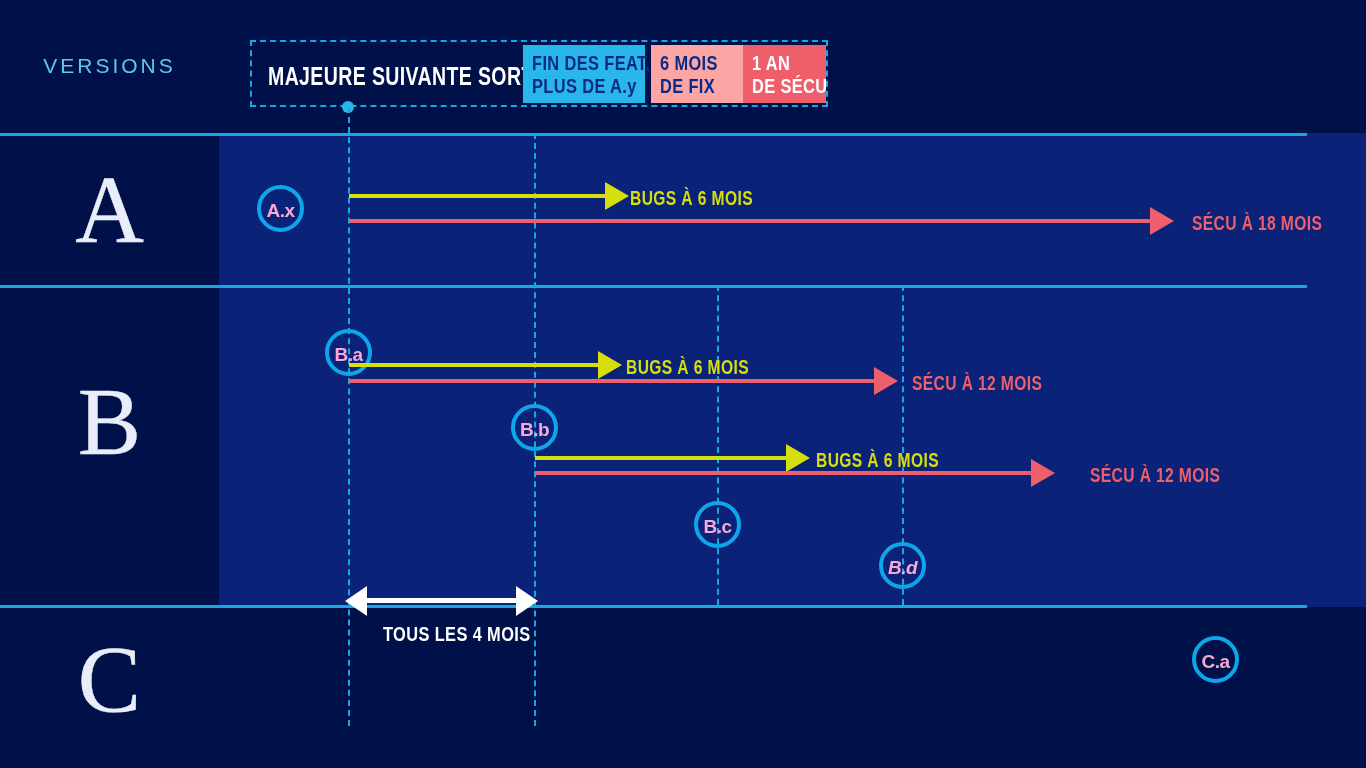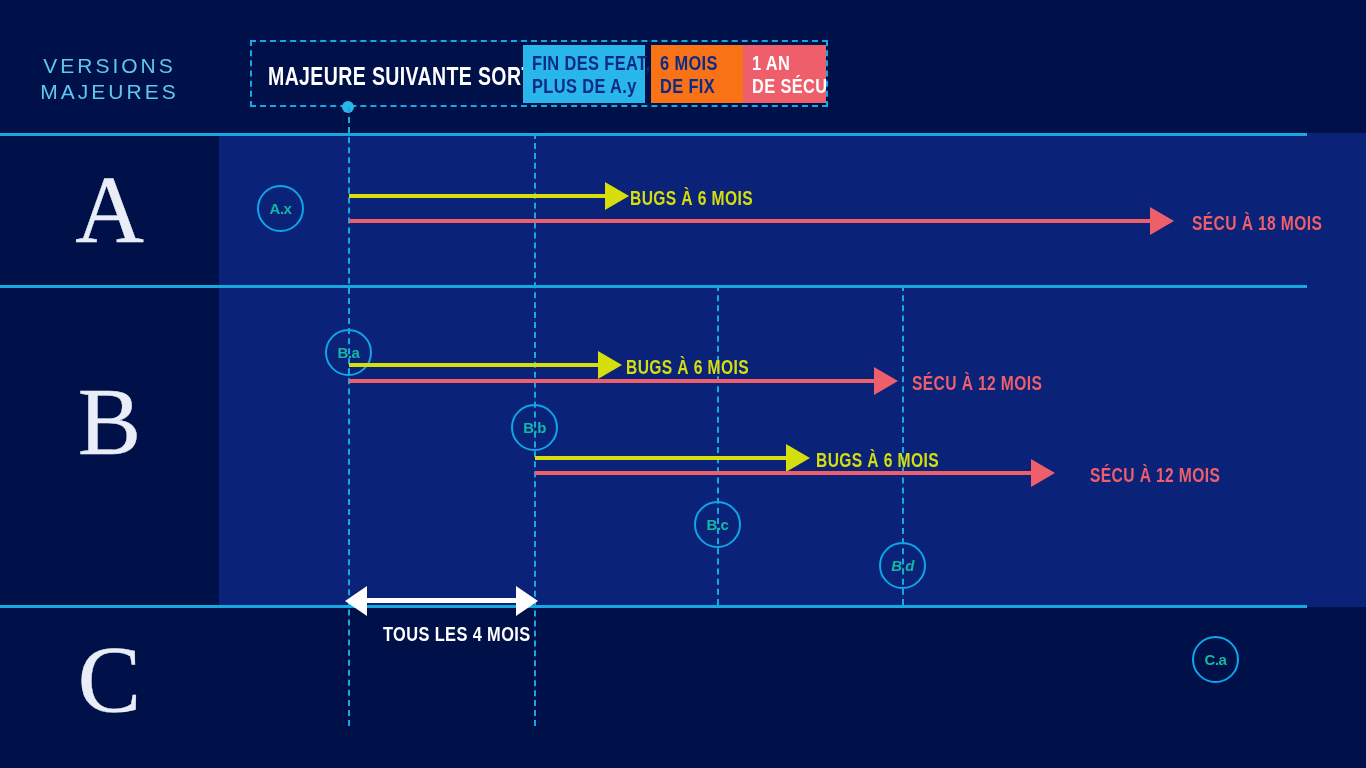--- a/index.html
+++ b/index.html
@@ -118,40 +118,40 @@
     position: absolute;
     top: 45px;
     height: 58px;
     box-sizing: border-box;
     padding: 6px 12px 0 9px;
     line-height: 23px;
     font-size: 21px;
   }
   .badge .cond { display: block; }
   .badge-cyan  { left: 523px; width: 122px; background: #29b6ea; color: #0c2a86; }
-  .badge-lime  { left: 651px; width: 106px;  background: #f97316; color: #0c2a86; }
+  .badge-lime  { left: 651px; width: 106px;  background: #fca5a5; color: #0c2a86; }
   .badge-red   { left: 743px; width: 83px;  background: #ef5f6b; color: #ffffff; }
 
   
   .vguide {
     position: absolute;
     width: 0;
     border-left: 2px dashed #17a8e0;
   }
 
   
   .circle {
     position: absolute;
     width: 47px;
     height: 47px;
-    border: 2px solid #0ea5e9;
+    border: 4px solid #0ea5e9;
     border-radius: 50%;
     box-sizing: border-box;
-    color: #14b8a6;
-    font-size: 15px;
+    color: #f9a8d4;
+    font-size: 19px;
     font-weight: 700;
     line-height: 43px;
     text-align: center;
     letter-spacing: -0.5px;
     background: transparent;
   }
 
   
   .arrow-line {
     position: absolute;
@@ -197,21 +197,20 @@
   <div class="bg-main" style="left:219px; top:285px; width:1147px; height:322px;"></div>
   <div class="band full" style="top:607px; height:161px;"></div>
   <div class="sidebar"></div>
 
   <div class="hsep" style="top:133px;"></div>
   <div class="hsep" style="top:285px;"></div>
   <div class="hsep" style="top:605px;"></div>
 
   <div class="versions-title">
     <div>VERSIONS</div>
-    <div>MAJEURES</div>
   </div>
   <div class="major-letter" style="top:163px;">A</div>
   <div class="major-letter" style="top:375px;">B</div>
   <div class="major-letter" style="top:633px;">C</div>
 
   <div class="dashbox"></div>
   <div class="majeure-label cond">MAJEURE SUIVANTE SORTIE :</div>
   <div class="dot"></div>
 
   <div class="badge badge-cyan">

